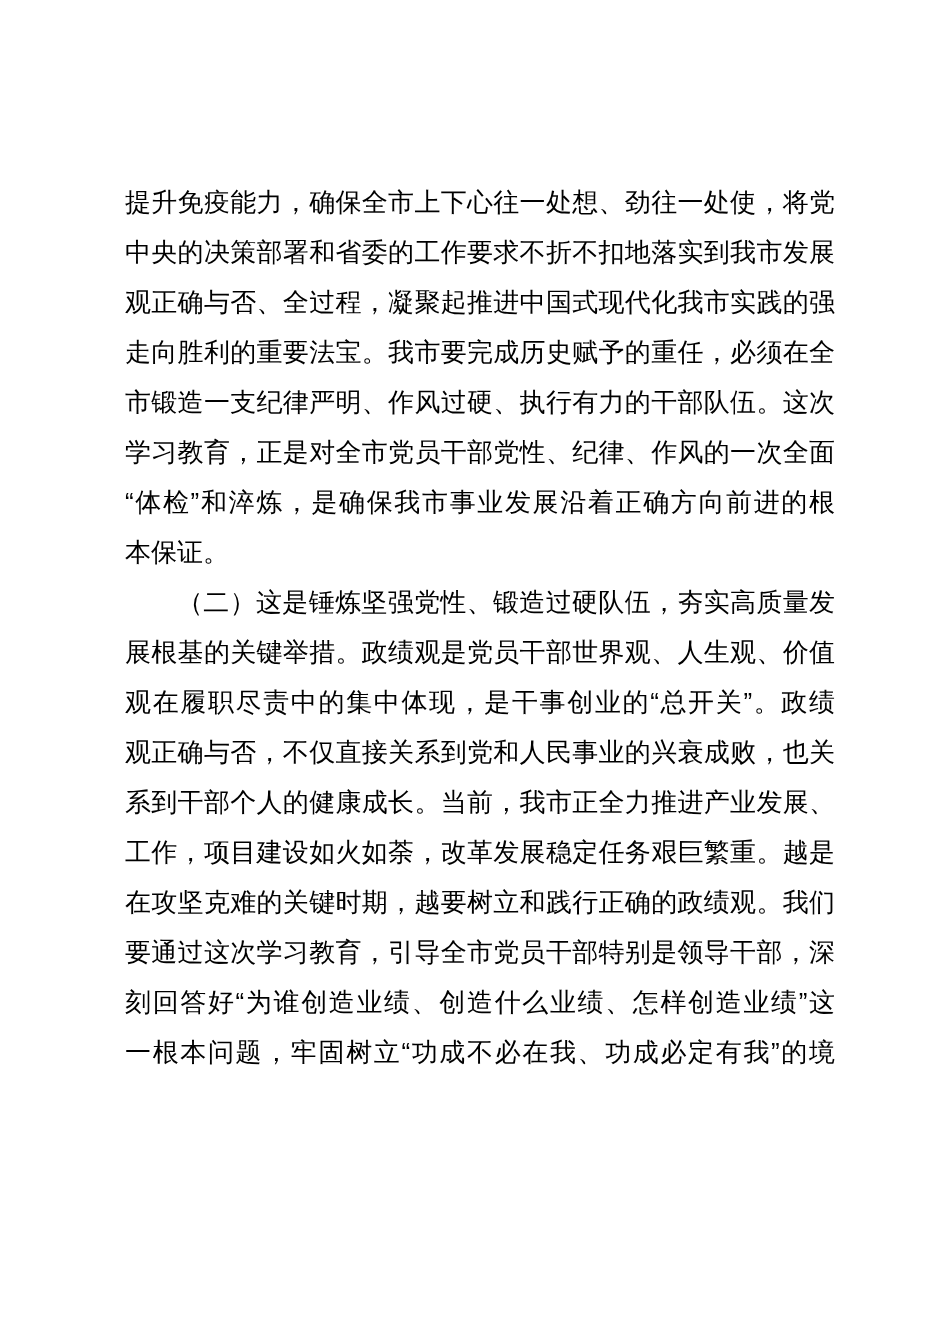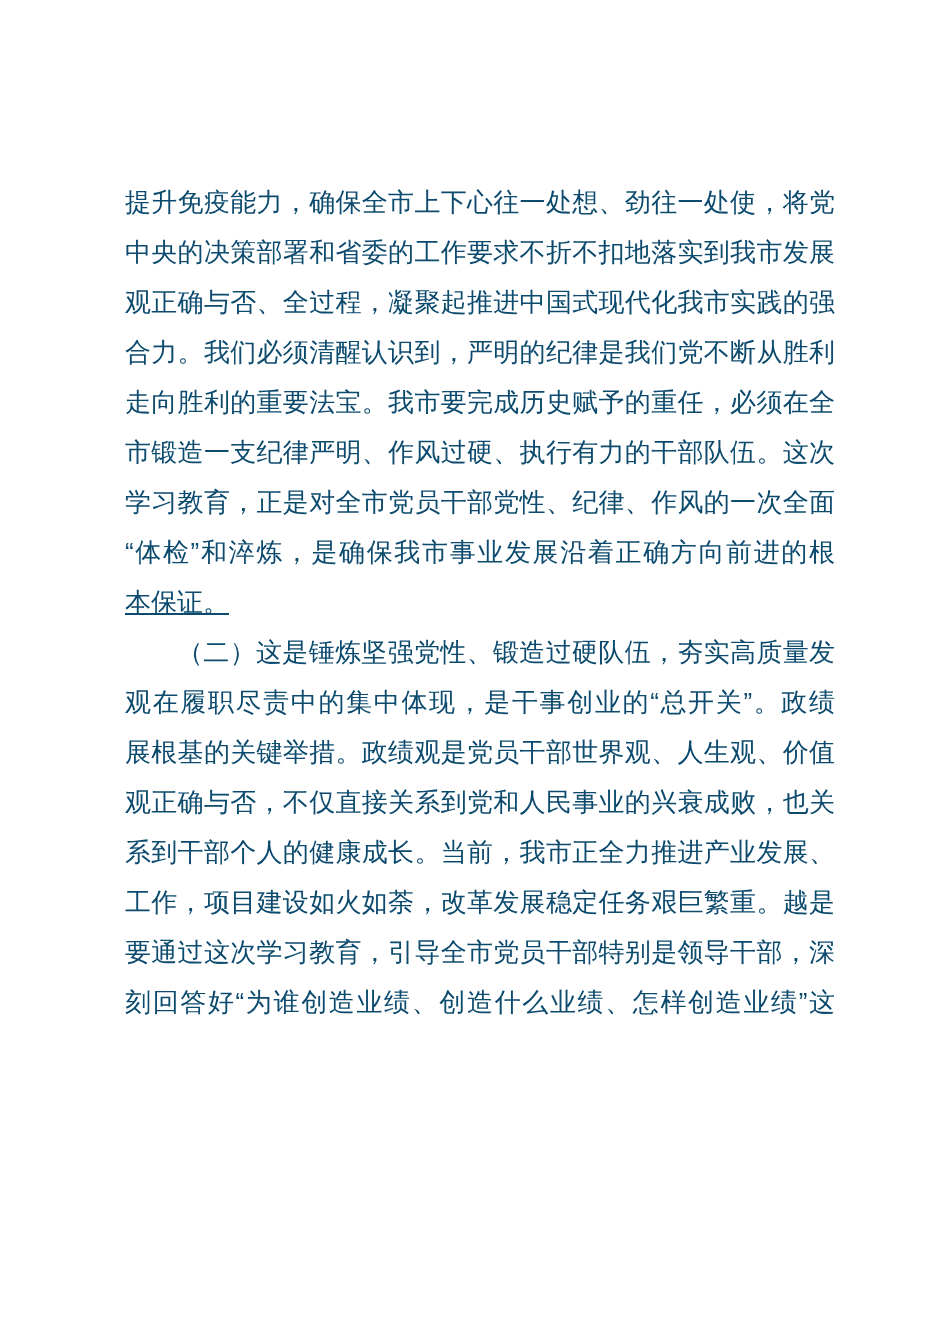--- a/index.html
+++ b/index.html
@@ -15,63 +15,63 @@
     overflow: hidden;
     font-family: "Liberation Sans", sans-serif;
   }
   .text-block {
     position: absolute;
     left: 125px;
     top: 177px;
     width: 710px;
     font-size: 26px;
     line-height: 50px;
-    color: #0c4a6e;
+    color: #000000;
     letter-spacing: 0;
   }
   .para {
     margin: 0;
     padding: 0;
   }
   .line {
     width: 100%;
     text-align: justify;
     text-align-last: justify;
     text-justify: inter-character;
     height: 50px;
     overflow: hidden;
   }
   .line.short {
     text-align-last: left;
-    text-decoration: underline;
   }
   .line.indent {
     text-indent: 52px;
   }
 </style>
 </head>
 <body>
 
 <div class="page">
   <div class="text-block">
       <div class="para">
         <div class="line">提升免疫能力，确保全市上下心往一处想、劲往一处使，将党</div>
         <div class="line">中央的决策部署和省委的工作要求不折不扣地落实到我市发展</div>
         <div class="line">观正确与否、全过程，凝聚起推进中国式现代化我市实践的强大</div>
-        <div class="line">合力。我们必须清醒认识到，严明的纪律是我们党不断从胜利</div>
         <div class="line">走向胜利的重要法宝。我市要完成历史赋予的重任，必须在全</div>
         <div class="line">市锻造一支纪律严明、作风过硬、执行有力的干部队伍。这次</div>
         <div class="line">学习教育，正是对全市党员干部党性、纪律、作风的一次全面</div>
         <div class="line">“体检”和淬炼，是确保我市事业发展沿着正确方向前进的根</div>
         <div class="line short">本保证。</div>
       </div>
       <div class="para">
         <div class="line indent">（二）这是锤炼坚强党性、锻造过硬队伍，夯实高质量发</div>
+        <div class="line">展根基的关键举措。政绩观是党员干部世界观、人生观、价值</div>
         <div class="line">观在履职尽责中的集中体现，是干事创业的“总开关”。政绩</div>
-        <div class="line">展根基的关键举措。政绩观是党员干部世界观、人生观、价值</div>
         <div class="line">观正确与否，不仅直接关系到党和人民事业的兴衰成败，也关</div>
         <div class="line">系到干部个人的健康成长。当前，我市正全力推进产业发展、</div>
         <div class="line">工作，项目建设如火如荼，改革发展稳定任务艰巨繁重。越是</div>
+        <div class="line">在攻坚克难的关键时期，越要树立和践行正确的政绩观。我们</div>
         <div class="line">要通过这次学习教育，引导全市党员干部特别是领导干部，深</div>
         <div class="line">刻回答好“为谁创造业绩、创造什么业绩、怎样创造业绩”这</div>
+        <div class="line">一根本问题，牢固树立“功成不必在我、功成必定有我”的境</div>
       </div>
     </div>
 </div>
 
 </body></html>

